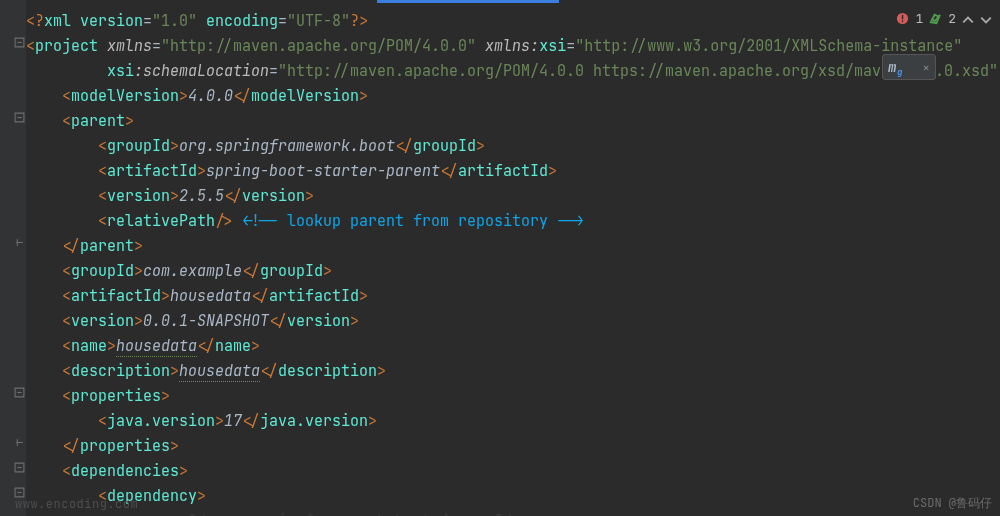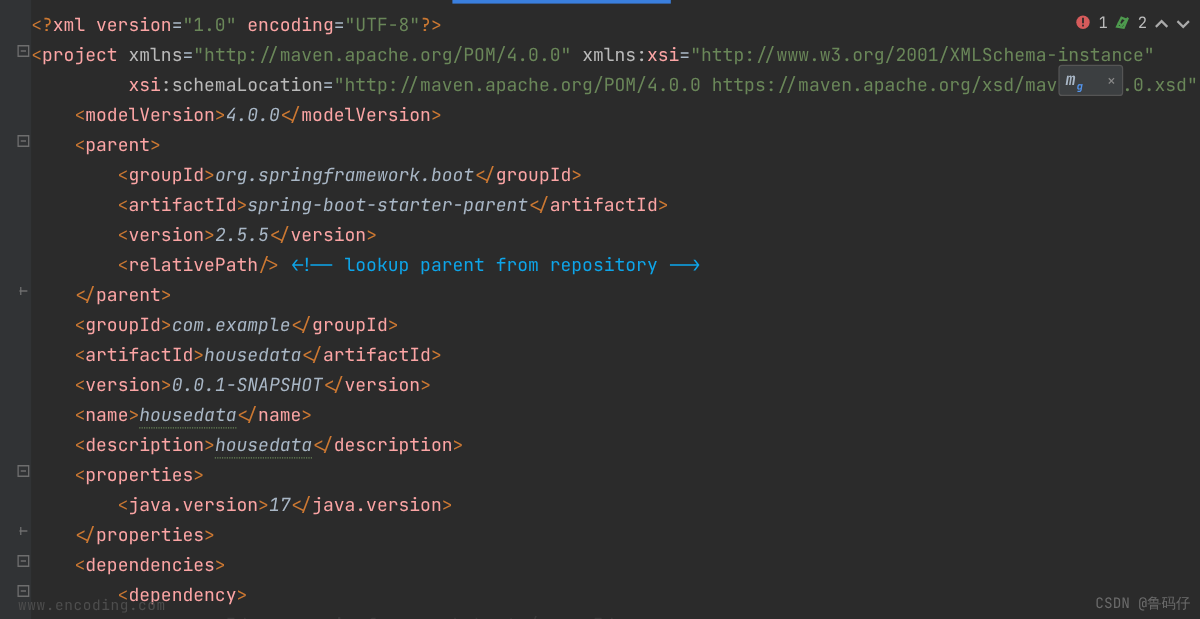--- a/index.html
+++ b/index.html
@@ -4,22 +4,22 @@
 <style>
   html,body{margin:0;padding:0;width:1000px;height:516px;overflow:hidden;background:#2b2b2b;}
   body{font-family:"JetBrains Mono","Consolas","Menlo",monospace;font-size:15px;color:#a9b7c6;position:relative;}
   .tab-indicator{position:absolute;top:0;left:377px;width:182px;height:3px;background:#3a7fde;}
   .gutter{position:absolute;left:0;top:0;width:26px;height:100%;background:#313335;}
   .fold{position:absolute;left:14px;width:11px;height:11px;color:#6e6e6e;}
   .fold svg{width:11px;height:11px;display:block;}
   .code{position:absolute;left:26px;top:9px;right:0;line-height:25px;white-space:pre;}
   .ln{display:block;height:25px;}
   .p{color:#cc7832;}           
-  .tg{color:#fca5a5;}          
-  .at{color:#bababa;}          
+  .tg{color:#5eead4;}          
+  .at{color:#bababa;font-style:italic;}          
   .eq{color:#a9b7c6;}
   .st{color:#6a8759;}          
   .tx{color:#a9b7c6;font-style:italic;}          
   .cm{color:#0ea5e9;}          
   .un{border-bottom:1px dotted #6a8759;}
   .err-bar{position:absolute;top:10px;right:8px;display:flex;align-items:center;gap:6px;font-size:13px;color:#bbbbbb;}
   .err-bar .ic{width:13px;height:13px;display:inline-block;}
   .err-bar .chev{width:12px;height:12px;display:inline-block;}
   .overlay-card{position:absolute;top:54px;left:882px;width:54px;height:26px;background:#3c3f41;border:1px solid #555;border-radius:3px;display:flex;align-items:center;justify-content:space-between;padding:0 5px;box-sizing:border-box;}
   .overlay-card .m{font-style:italic;font-weight:bold;color:#a9b7c6;font-size:14px;position:relative;}

